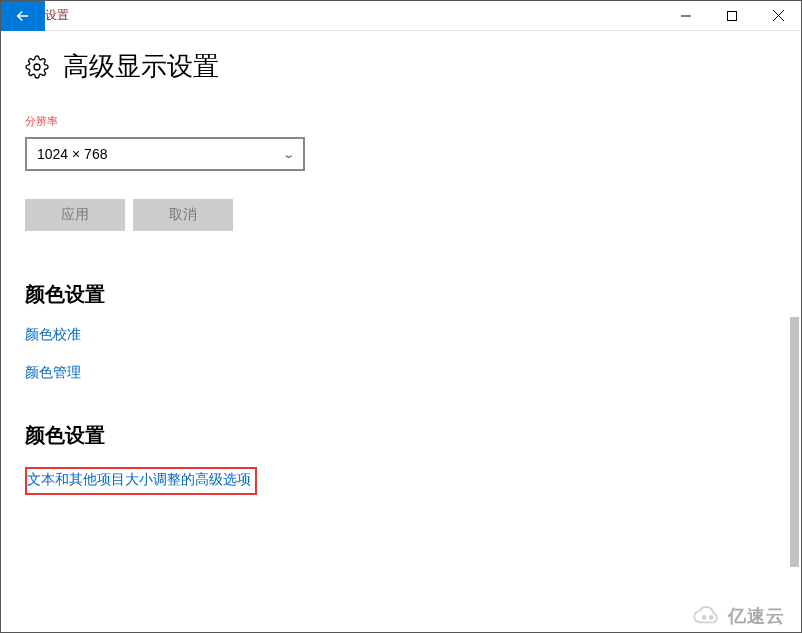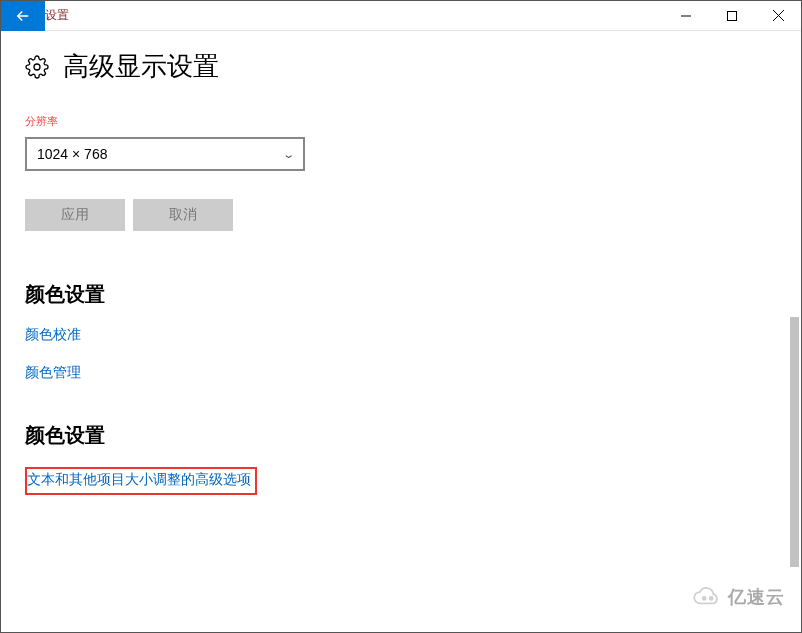--- a/index.html
+++ b/index.html
@@ -17,21 +17,21 @@
     .chevron { color:#555; transform:scaleX(1.4); font-size:11px;}
     .btn-row { display:flex; gap:8px; margin-bottom:50px;}
     .disabled-btn { width:100px; height:32px; background:#ccc; color:#777; border:none; font-size:14px; display:flex; align-items:center; justify-content:center;}
     .section-title { font-size:20px; font-weight:700; margin-bottom:18px;}
     .link { color:#0067c0; font-size:14px; margin-bottom:20px; display:block; cursor:pointer;}
     .link.highlighted { display:inline-block; padding:2px 4px 4px 4px; margin-left:-4px;}
     .highlight-box { border:2px solid #e33; display:inline-block; margin-bottom:32px; padding:0;}
     .section-gap { margin-bottom:40px;}
     .scrollbar-track { position:absolute; right:2px; top:80px; bottom:6px; width:16px; background:transparent;}
     .scrollbar-thumb { position:absolute; right:0; top:206px; width:9px; height:250px; background:#c2c2c2;}
-    .watermark { position:absolute; right:16px; bottom:23px; font-size:18px; color:#aaa; font-weight:600; letter-spacing:1px; display:flex; align-items:center; gap:4px;}
+    .watermark { position:absolute; right:16px; bottom:4px; font-size:18px; color:#aaa; font-weight:600; letter-spacing:1px; display:flex; align-items:center; gap:4px;}
     .watermark .cloud { width:34px; height:22px; opacity:.55;}
   </style>
 </head>
 <body>
 
 <div class="titlebar">
   <div class="back-btn">
     <svg width="18" height="18" viewBox="0 0 24 24" fill="none" stroke="#fff" stroke-width="2">
         <path d="M19 12H5"></path>
         <path d="M11 18l-6-6 6-6"></path>

